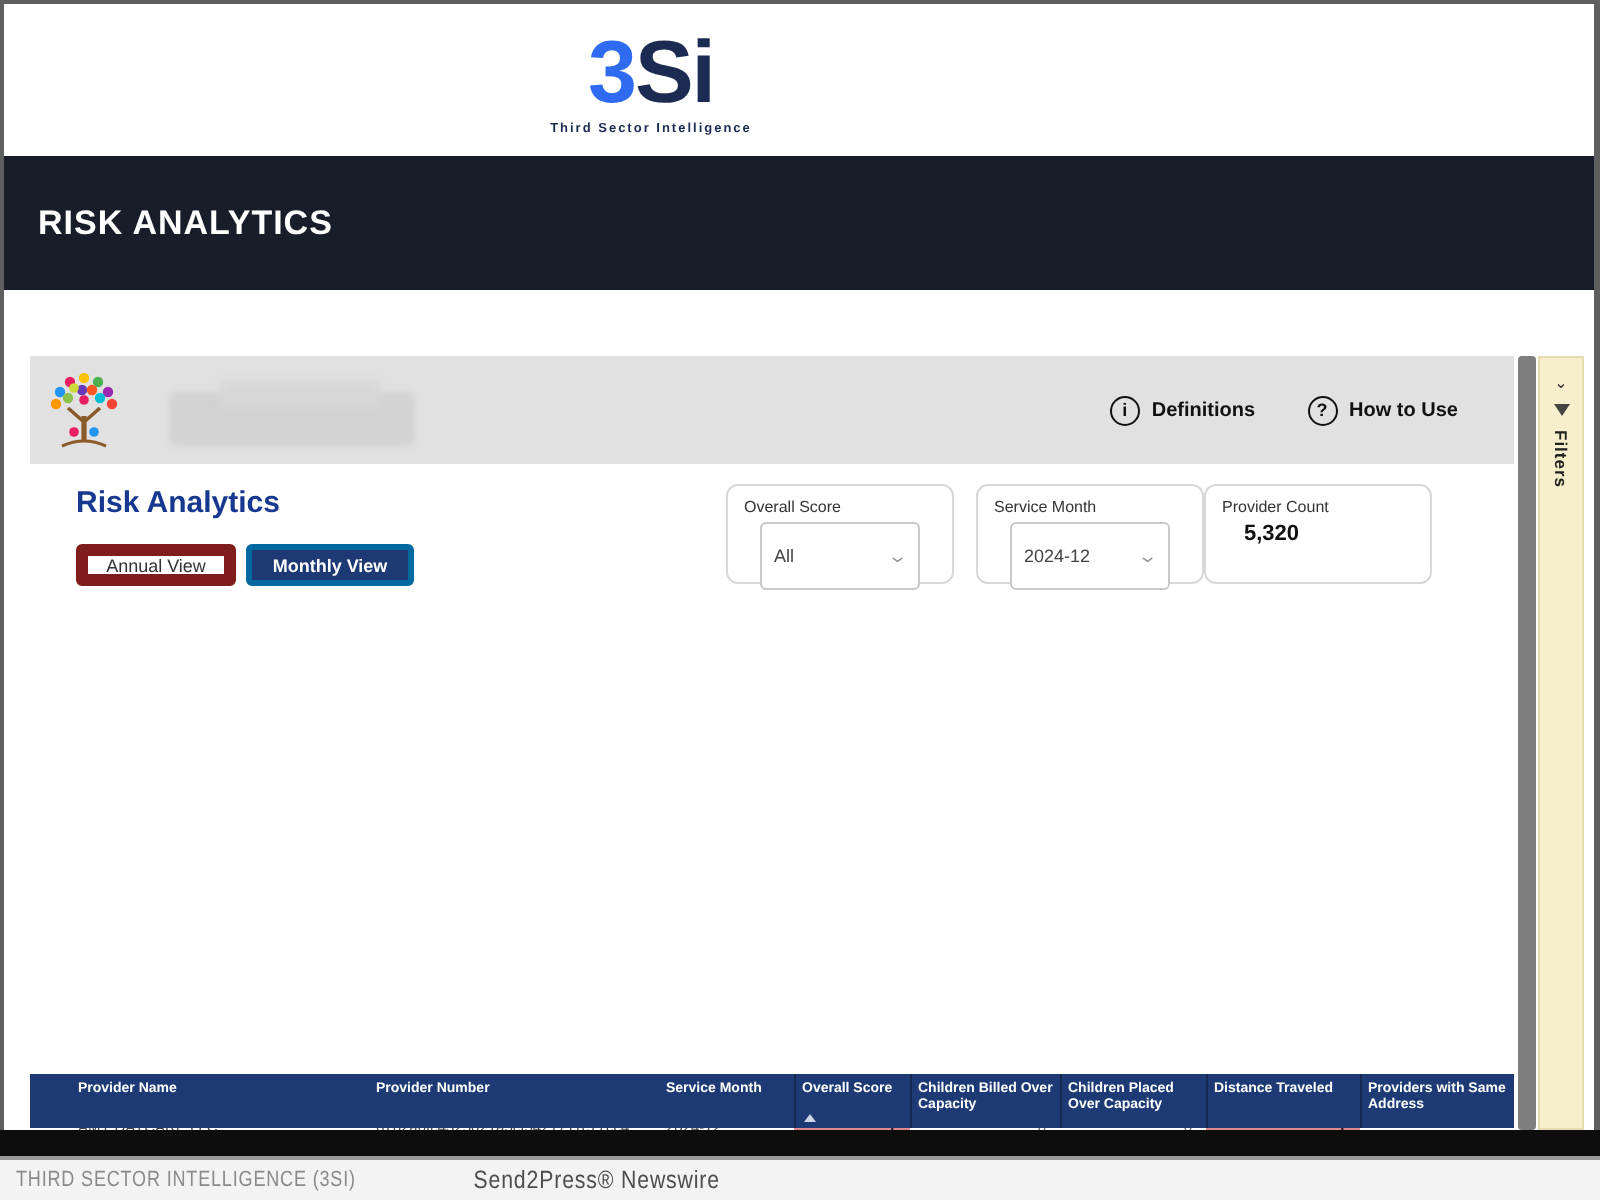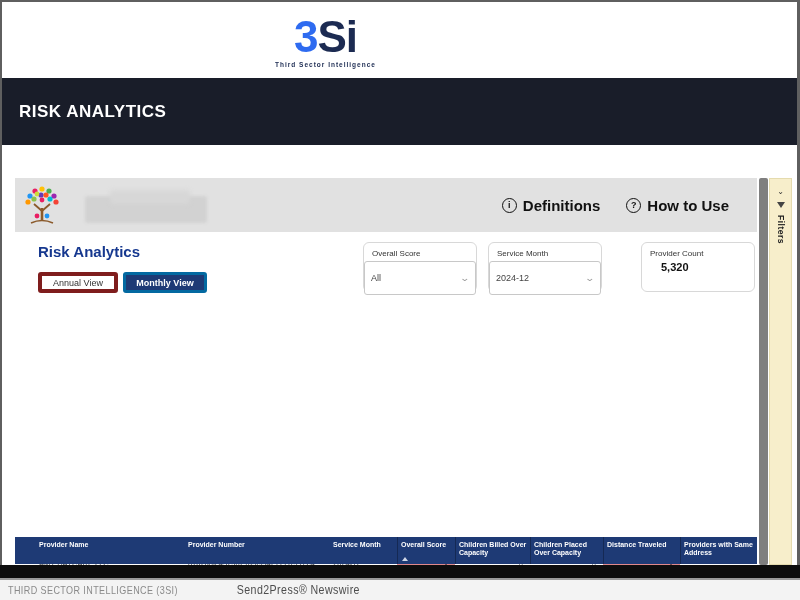--- a/index.html
+++ b/index.html
@@ -31,36 +31,36 @@
   .tree-logo { position:absolute; left:5px; top:5px; width:44px; height:44px; }
   .redacted { position:absolute; left:70px; top:18px; width:122px; height:27px; background:#d2d2d2;
               border-radius:3px; filter:blur(1.5px); }
   .redacted2 { position:absolute; left:95px; top:12px; width:80px; height:14px; background:#d7d7d7;
               border-radius:3px; filter:blur(2px); }
   .help-group { position:absolute; right:28px; top:0; height:54px; display:flex; align-items:center; gap:26px; }
   .help-item { display:flex; align-items:center; gap:6px; cursor:pointer; }
   .circle-icon { width:15px; height:15px; border:1.6px solid #111; border-radius:50%;
                  display:flex; align-items:center; justify-content:center;
                  font-size:9px; font-weight:bold; color:#111; }
-  .help-label { font-size:15px; font-weight:bold; color:#111; }
+  .help-label { font-size:10px; font-weight:bold; color:#111; }
 
   
   .panel { position:absolute; left:15px; top:232px; width:742px; height:333px; background:#ffffff; overflow:hidden; }
   .panel-title { position:absolute; left:23px; top:11px; font-size:15px; font-weight:bold; color:#16388f; }
 
   .view-btn { position:absolute; top:40px; height:21px; border-radius:3px; font-size:9px;
               display:flex; align-items:center; justify-content:center; cursor:pointer; }
-  .btn-annual { left:23px; width:80px; background:#ffffff; border:4px solid #7f1d1d; color:#333; }
+  .btn-annual { left:23px; width:80px; background:#ffffff; border:6px solid #7f1d1d; color:#333; }
   .btn-monthly { left:108px; width:84px; background:#1e3a75; border:3px solid #0369a1; color:#fff; font-weight:bold; }
 
   .card { position:absolute; top:10px; width:114px; height:50px; background:#fff;
           border:1px solid #d8d8d8; border-radius:6px; }
-  .card.c-score { left:348px; } .card.c-month { left:473px; } .card.c-count { left:626px; }
+  .card.c-score { left:348px; } .card.c-month { left:473px; } .card.c-count { left:587px; }
   .card-label { font-size:8px; color:#333; margin:6px 8px 3px 8px; }
-  .card-select { margin:0 0; height:20px; border:1px solid #c8c8c8; border-radius:3px;
+  .card-select { margin:0 16px; height:20px; border:1px solid #c8c8c8; border-radius:3px;
                  display:flex; align-items:center; justify-content:space-between; padding:16px 6px;
                  font-size:9px; color:#444; cursor:pointer; background:#fff; }
   .chev { color:#9a9a9a; font-size:9px; line-height:9px; transform:scaleX(1.4); }
   .card-value { font-size:11px; font-weight:bold; color:#111; margin-left:8px;padding-left:11px; }
 
   
   .tbl { position:absolute; left:0; top:305px; width:742px; }
   .thead { position:relative; z-index:2; display:grid; grid-template-columns:170px 145px 67px 58px 75px 73px 77px 77px;
            background:#1e3a75; color:#fff; height:27px; }
   .th { font-size:7px; font-weight:bold; line-height:8px; padding:4px 2px 0 3px; position:relative; }

